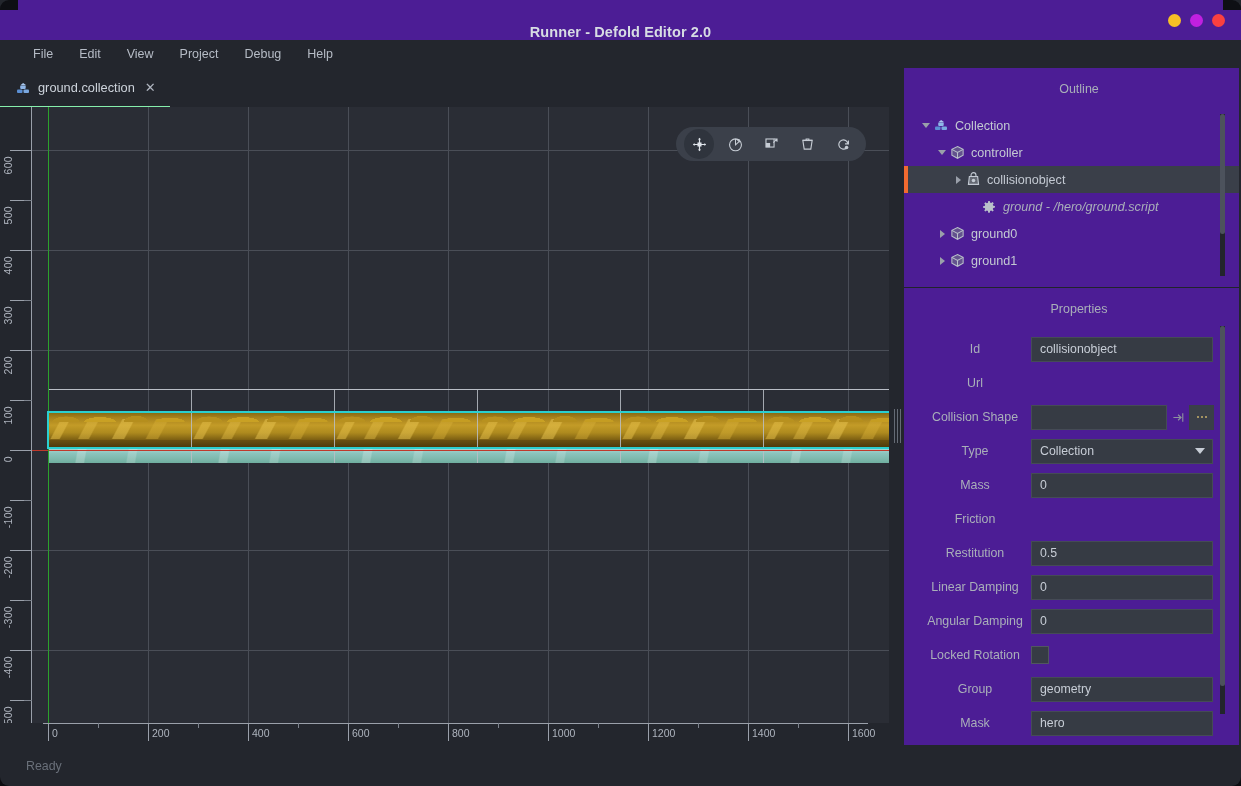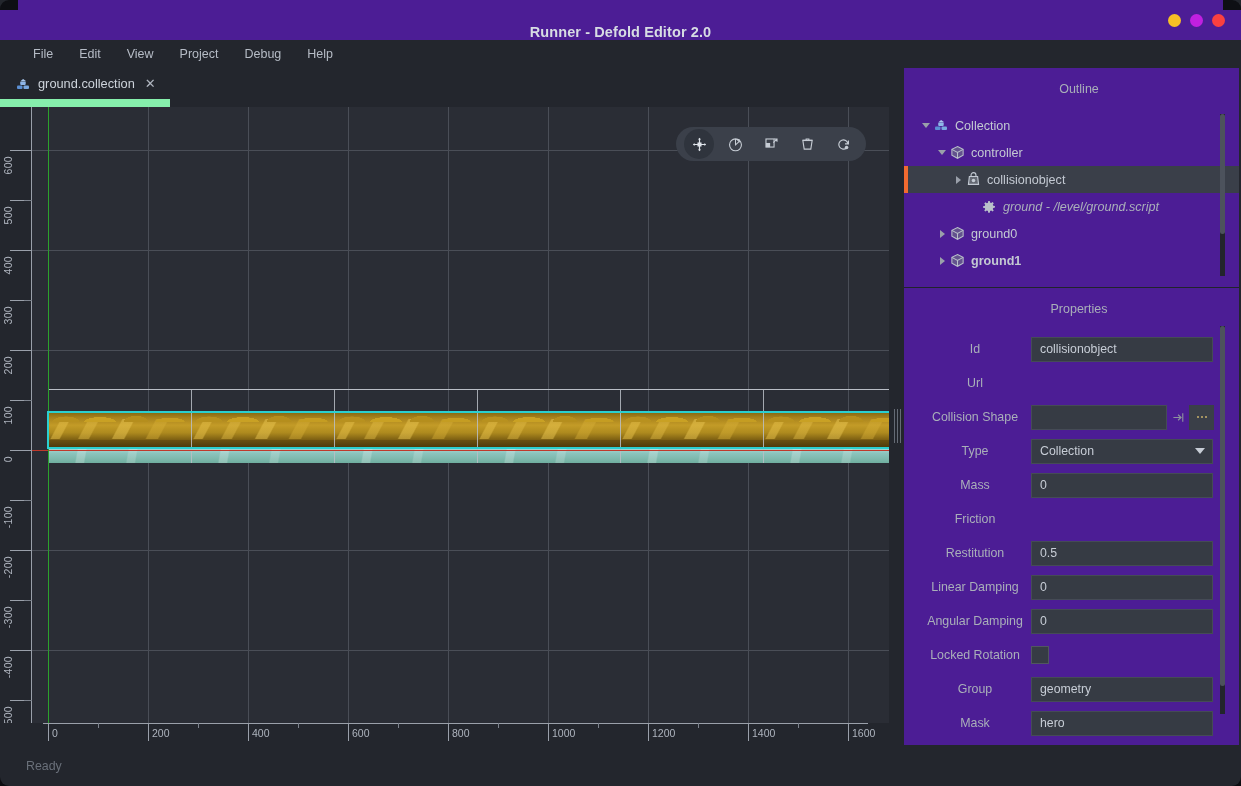--- a/index.html
+++ b/index.html
@@ -54,21 +54,21 @@
   .tabbar {
     position: absolute; left: 0; top: 68px; width: 906px; height: 39px;
     background: #23262d;
   }
   .tab {
     position: absolute; left: 0; top: 0; height: 39px;
     display: flex; align-items: center; gap: 7px;
     padding: 0 14px 0 16px;
     background: #23262d;
   }
-  .tab.active { border-bottom: 8px solid #86efac; }
+  .tab.active { border-bottom: 1px solid #86efac; }
   .tab-label { color: #cdd3db; font-size: 12.8px; }
   .tab-close { color: #b0b6c0; font-size: 13px; margin-left: 3px; cursor: pointer; }
 
   
   .coll-icon { width: 15px; height: 13px; position: relative; flex: none; }
 
   
   .viewport-wrap {
     position: absolute; left: 0; top: 107px; width: 906px; height: 638px;
     background: #23262d; overflow: hidden;
@@ -524,35 +524,35 @@
             <span class="tree-label">collisionobject</span>
           </div>
           <div class="tree-row" style="padding-left: 63px;">
             <span class="twisty"></span>
             <span class="tree-icon">
               <svg width="14" height="14" viewBox="0 0 16 16" fill="#b9c0ca">
                 <path d="M8 5.1a2.9 2.9 0 1 0 0 5.8 2.9 2.9 0 0 0 0-5.8zm0 1.5a1.4 1.4 0 1 1 0 2.8 1.4 1.4 0 0 1 0-2.8z"></path>
                 <path d="M7.1 1h1.8l.3 1.9 1.3.6 1.6-1.1 1.3 1.3-1.1 1.6.6 1.3 1.9.3v1.8l-1.9.3-.6 1.3 1.1 1.6-1.3 1.3-1.6-1.1-1.3.6-.3 1.9H7.1l-.3-1.9-1.3-.6-1.6 1.1-1.3-1.3 1.1-1.6-.6-1.3L1.2 8.9V7.1l1.9-.3.6-1.3-1.1-1.6 1.3-1.3 1.6 1.1 1.3-.6z"></path>
               </svg>
             </span>
-            <span class="tree-label script">ground - /level/ground.script</span>
+            <span class="tree-label script">ground - /hero/ground.script</span>
           </div>
           <div class="tree-row" style="padding-left: 31px;">
             <span class="twisty">
               <span class="tri-right"></span>
             </span>
             <span class="tree-icon">
               <svg width="15" height="15" viewBox="0 0 16 16" fill="none" stroke="#b9c0ca" stroke-width="1.1">
                 <path d="M8 1.6 L14 4.7 L14 11 L8 14.2 L2 11 L2 4.7 Z" fill="#767d88" fill-opacity=".55"></path>
                 <path d="M2 4.7 L8 7.9 L14 4.7 M8 7.9 L8 14.2"></path>
               </svg>
             </span>
             <span class="tree-label">ground0</span>
           </div>
-          <div class="tree-row" style="padding-left: 31px; font-weight: bold;">
+          <div class="tree-row" style="padding-left: 31px;">
             <span class="twisty">
               <span class="tri-right"></span>
             </span>
             <span class="tree-icon">
               <svg width="15" height="15" viewBox="0 0 16 16" fill="none" stroke="#b9c0ca" stroke-width="1.1">
                 <path d="M8 1.6 L14 4.7 L14 11 L8 14.2 L2 11 L2 4.7 Z" fill="#767d88" fill-opacity=".55"></path>
                 <path d="M2 4.7 L8 7.9 L14 4.7 M8 7.9 L8 14.2"></path>
               </svg>
             </span>
             <span class="tree-label">ground1</span>

